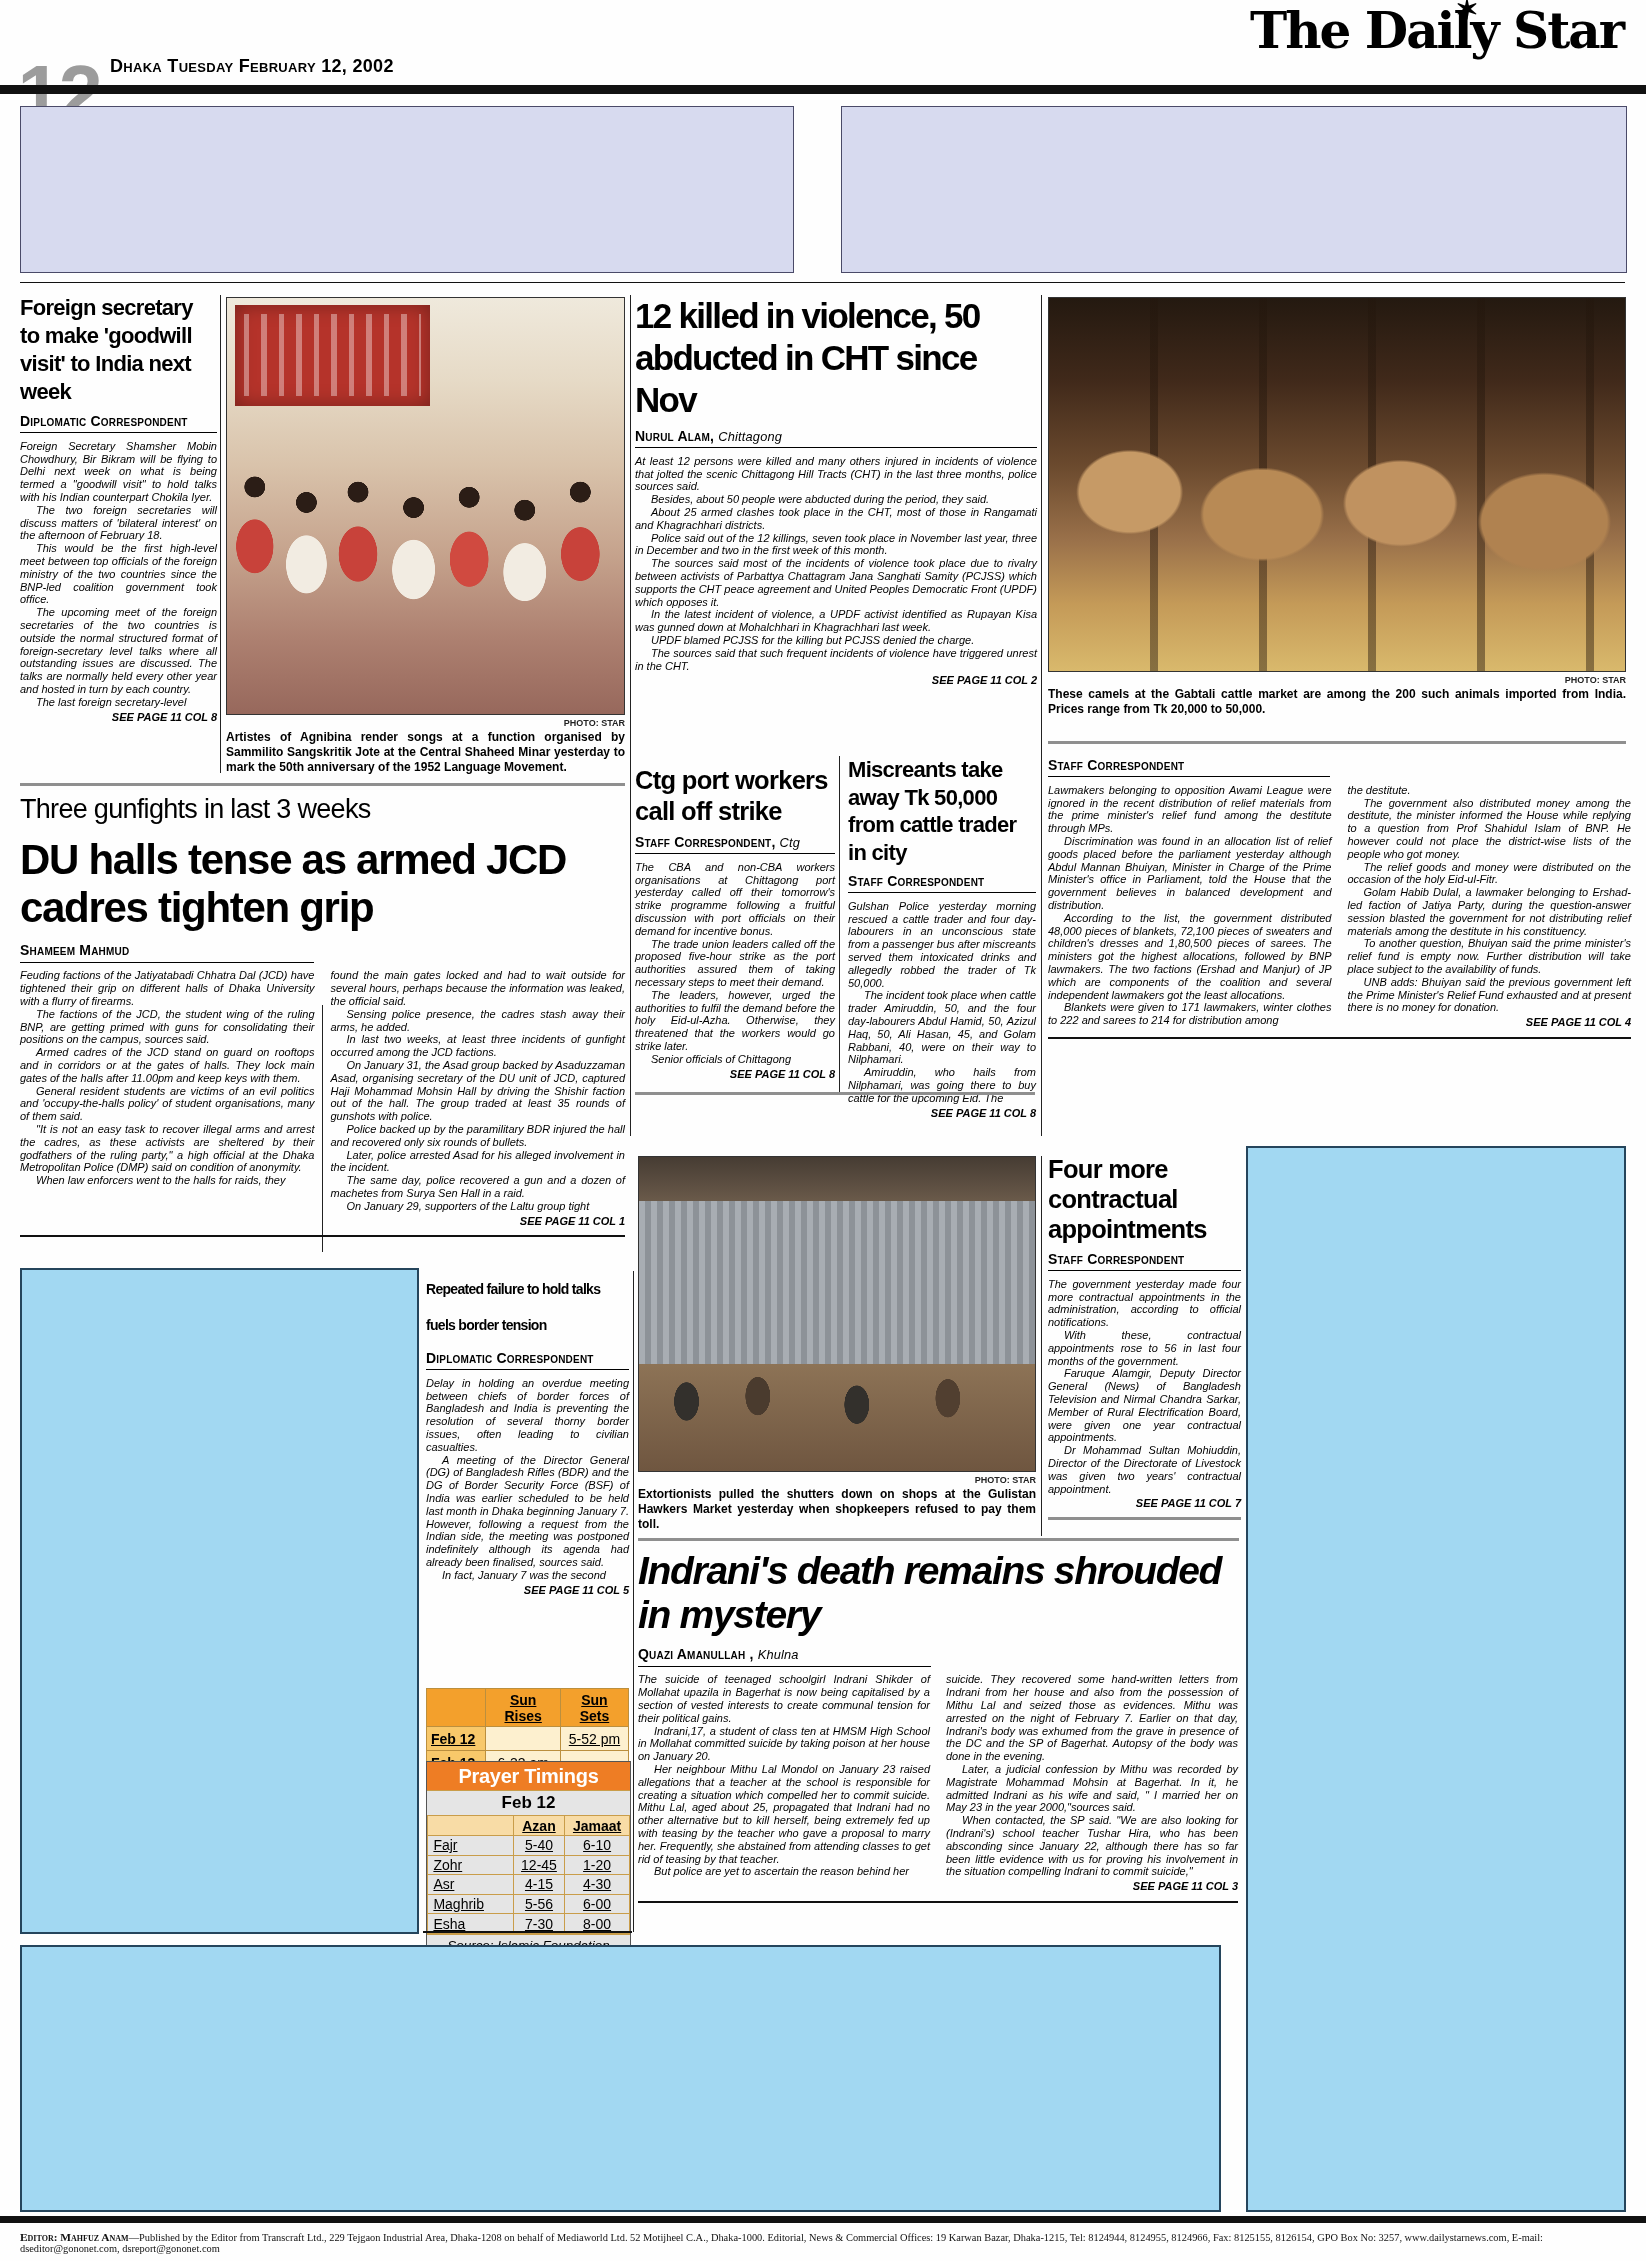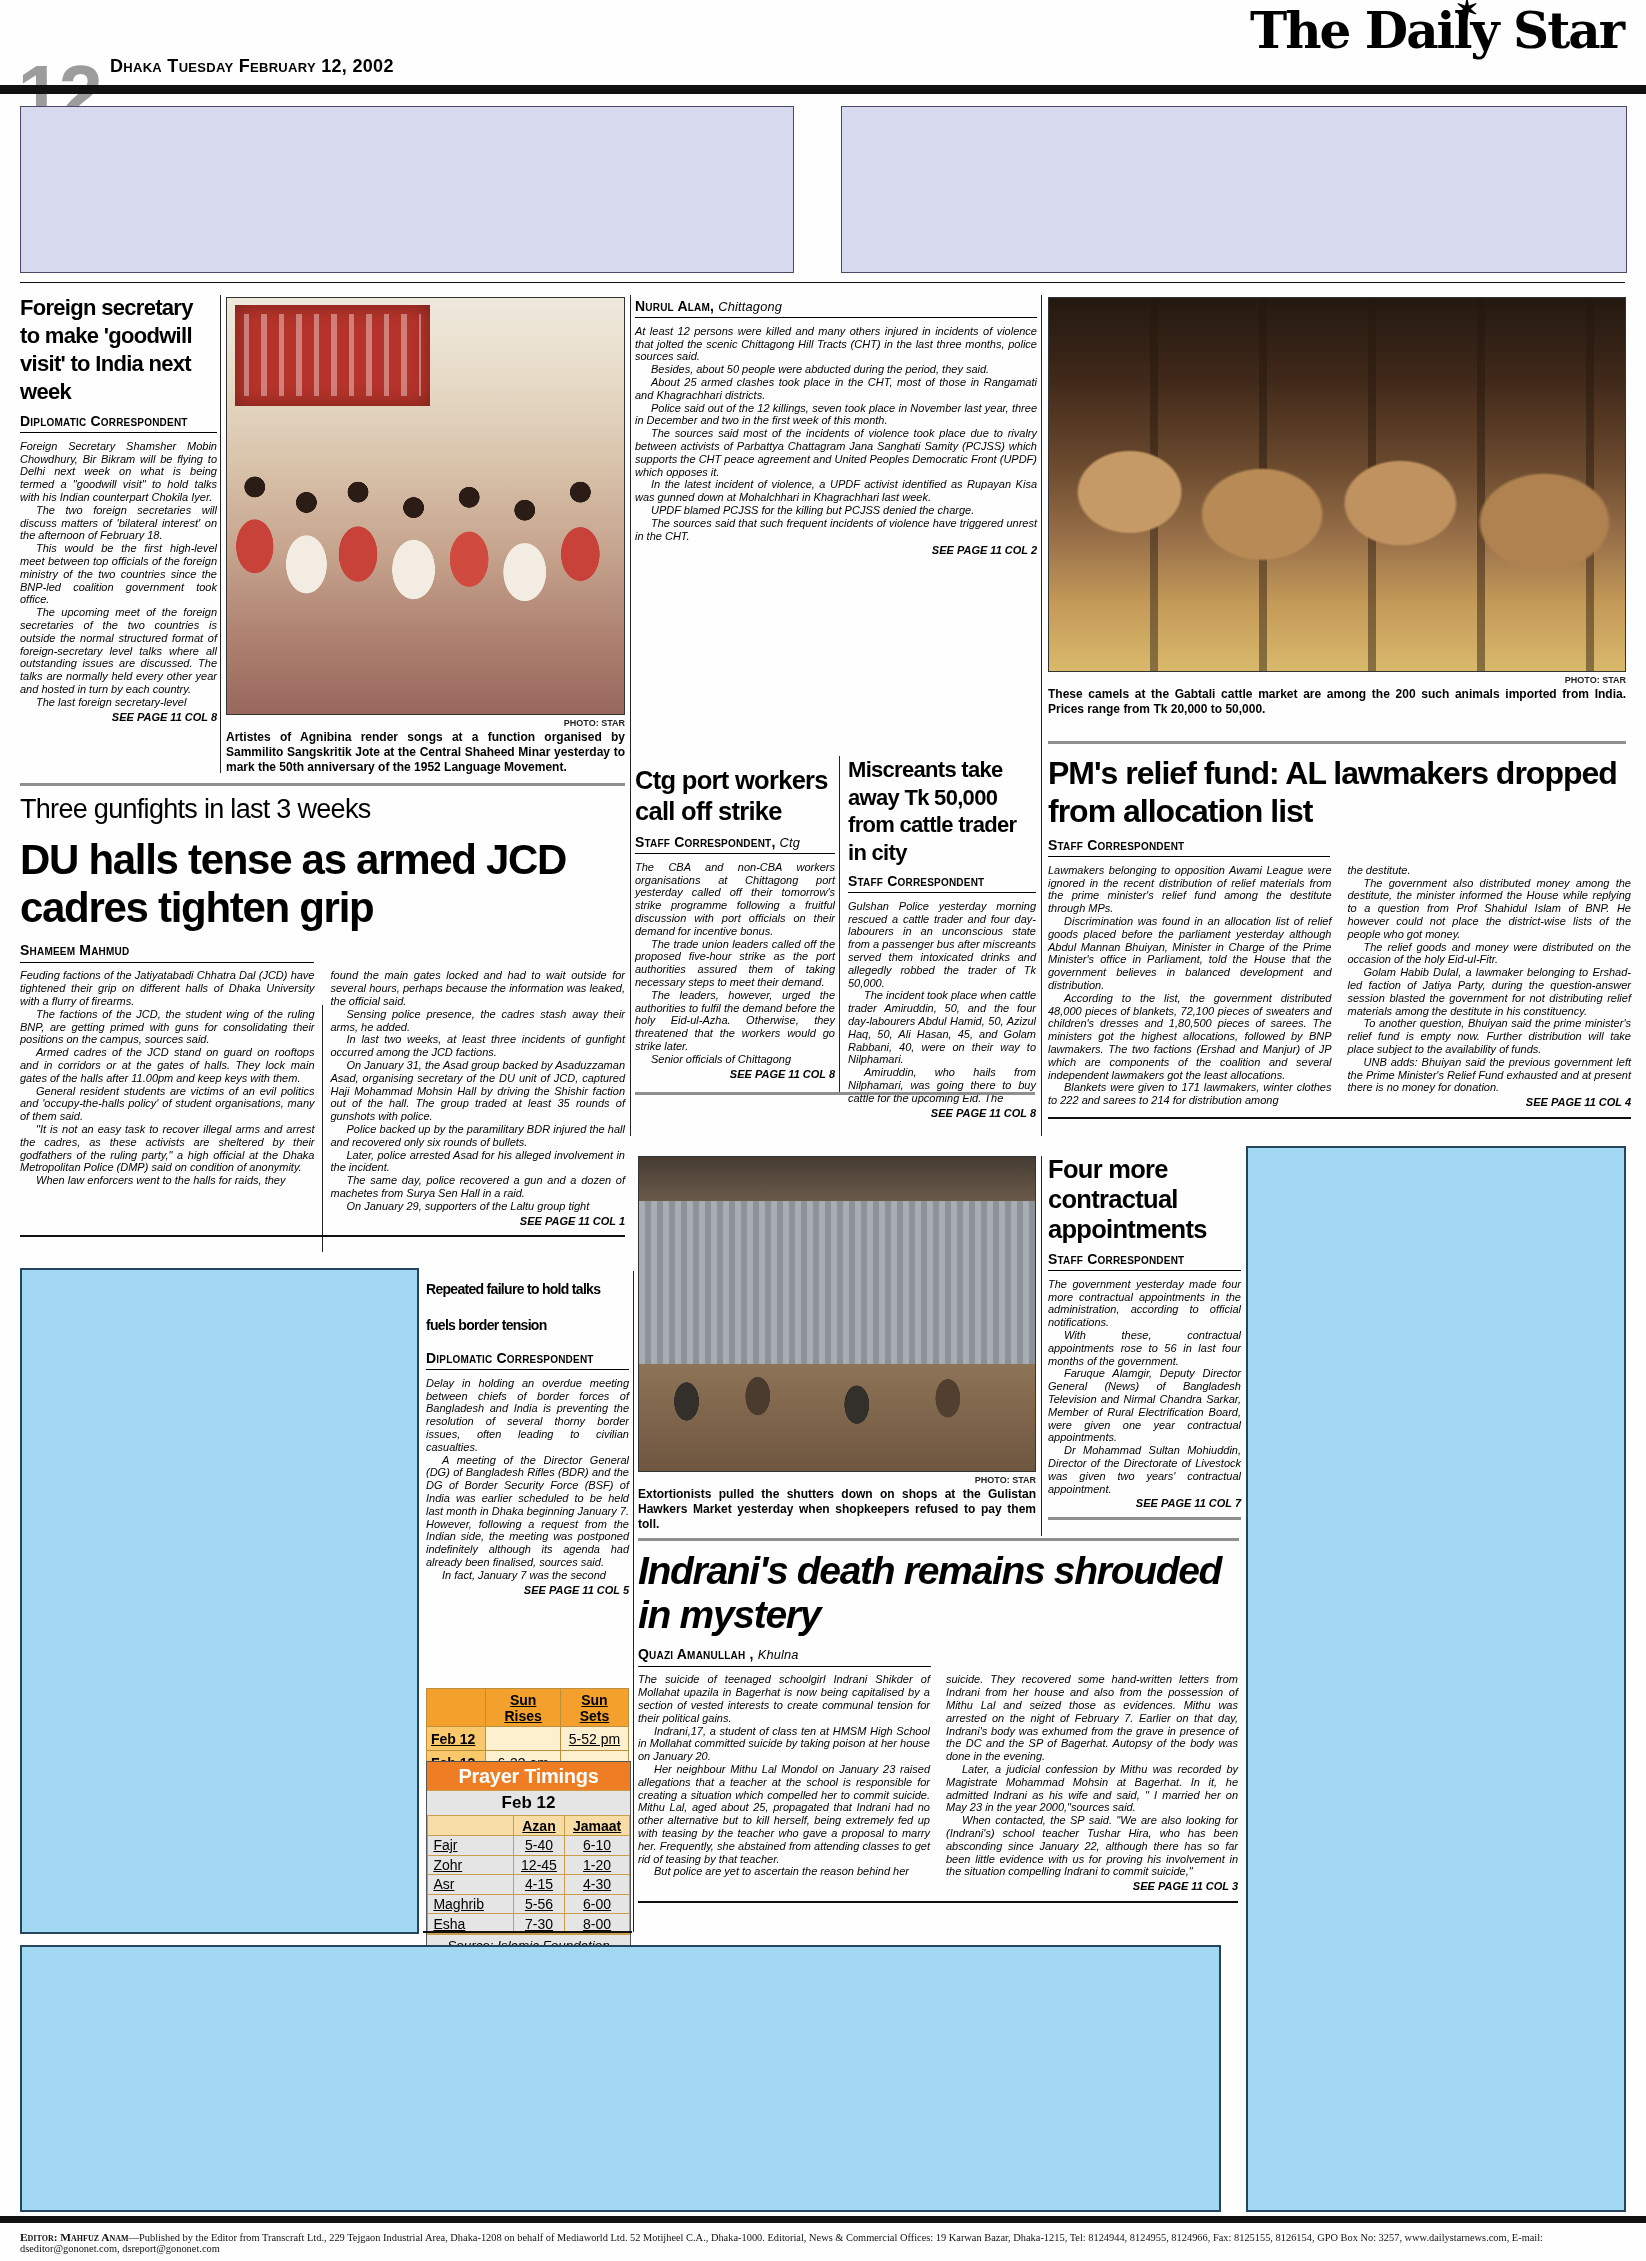--- a/index.html
+++ b/index.html
@@ -141,20 +141,21 @@
   <div class="abs" style="left:226px;top:297px;width:399px;">
     <div class="photo photo-agnibina">
       <div class="agni-banner"></div>
       <div class="agni-crowd"></div>
     </div>
     <div class="credit">PHOTO: STAR</div>
     <div class="caption">Artistes of Agnibina render songs at a function organised by Sammilito Sangskritik Jote at the Central Shaheed Minar yesterday to mark the 50th anniversary of the 1952 Language Movement.</div>
   </div>
 
   <div class="abs" style="left:635px;top:295px;width:402px;">
+    <h2 class="hl" style="font-size:35px;line-height:42px;letter-spacing:-1.7px;">12 killed in violence, 50 abducted in CHT since Nov</h2>
     <div class="byline">
       <span>Nurul Alam,</span>
       <span class="by-place">Chittagong</span>
     </div>
     <div class="article-body">
         <p>At least 12 persons were killed and many others injured in incidents of violence that jolted the scenic Chittagong Hill Tracts (CHT) in the last three months, police sources said.</p>
         <p>Besides, about 50 people were abducted during the period, they said.</p>
         <p>About 25 armed clashes took place in the CHT, most of those in Rangamati and Khagrachhari districts.</p>
         <p>Police said out of the 12 killings, seven took place in November last year, three in December and two in the first week of this month.</p>
         <p>The sources said most of the incidents of violence took place due to rivalry between activists of Parbattya Chattagram Jana Sanghati Samity (PCJSS) which supports the CHT peace agreement and United Peoples Democratic Front (UPDF) which opposes it.</p>
@@ -168,21 +169,20 @@
   </div>
 
   <div class="abs" style="left:1048px;top:297px;width:578px;">
     <div class="photo photo-camels"></div>
     <div class="credit">PHOTO: STAR</div>
     <div class="caption">These camels at the Gabtali cattle market are among the 200 such animals imported from India. Prices range from Tk 20,000 to 50,000.</div>
   </div>
   <div class="abs hr-gray" style="left:1048px;top:741px;width:578px;margin:0;"></div>
 
   <div class="abs" style="left:1048px;top:754px;width:583px;">
-    <h2 class="hl" style="font-size:32px;line-height:38px;letter-spacing:-1px;">PM's relief fund: AL lawmakers dropped from allocation list</h2>
     <div class="byline" style="width:282px;"><span>Staff Correspondent</span></div>
     <div class="cols">
       <div class="col article-body">
           <p>Lawmakers belonging to opposition Awami League were ignored in the recent distribution of relief materials from the prime minister's relief fund among the destitute through MPs.</p>
           <p>Discrimination was found in an allocation list of relief goods placed before the parliament yesterday although Abdul Mannan Bhuiyan, Minister in Charge of the Prime Minister's office in Parliament, told the House that the government believes in balanced development and distribution.</p>
           <p>According to the list, the government distributed 48,000 pieces of blankets, 72,100 pieces of sweaters and children's dresses and 1,80,500 pieces of sarees. The ministers got the highest allocations, followed by BNP lawmakers. The two factions (Ershad and Manjur) of JP which are components of the coalition and several independent lawmakers got the least allocations.</p>
           <p>Blankets were given to 171 lawmakers, winter clothes to 222 and sarees to 214 for distribution among</p>
         </div>
       <div class="col">
         <div class="article-body">

